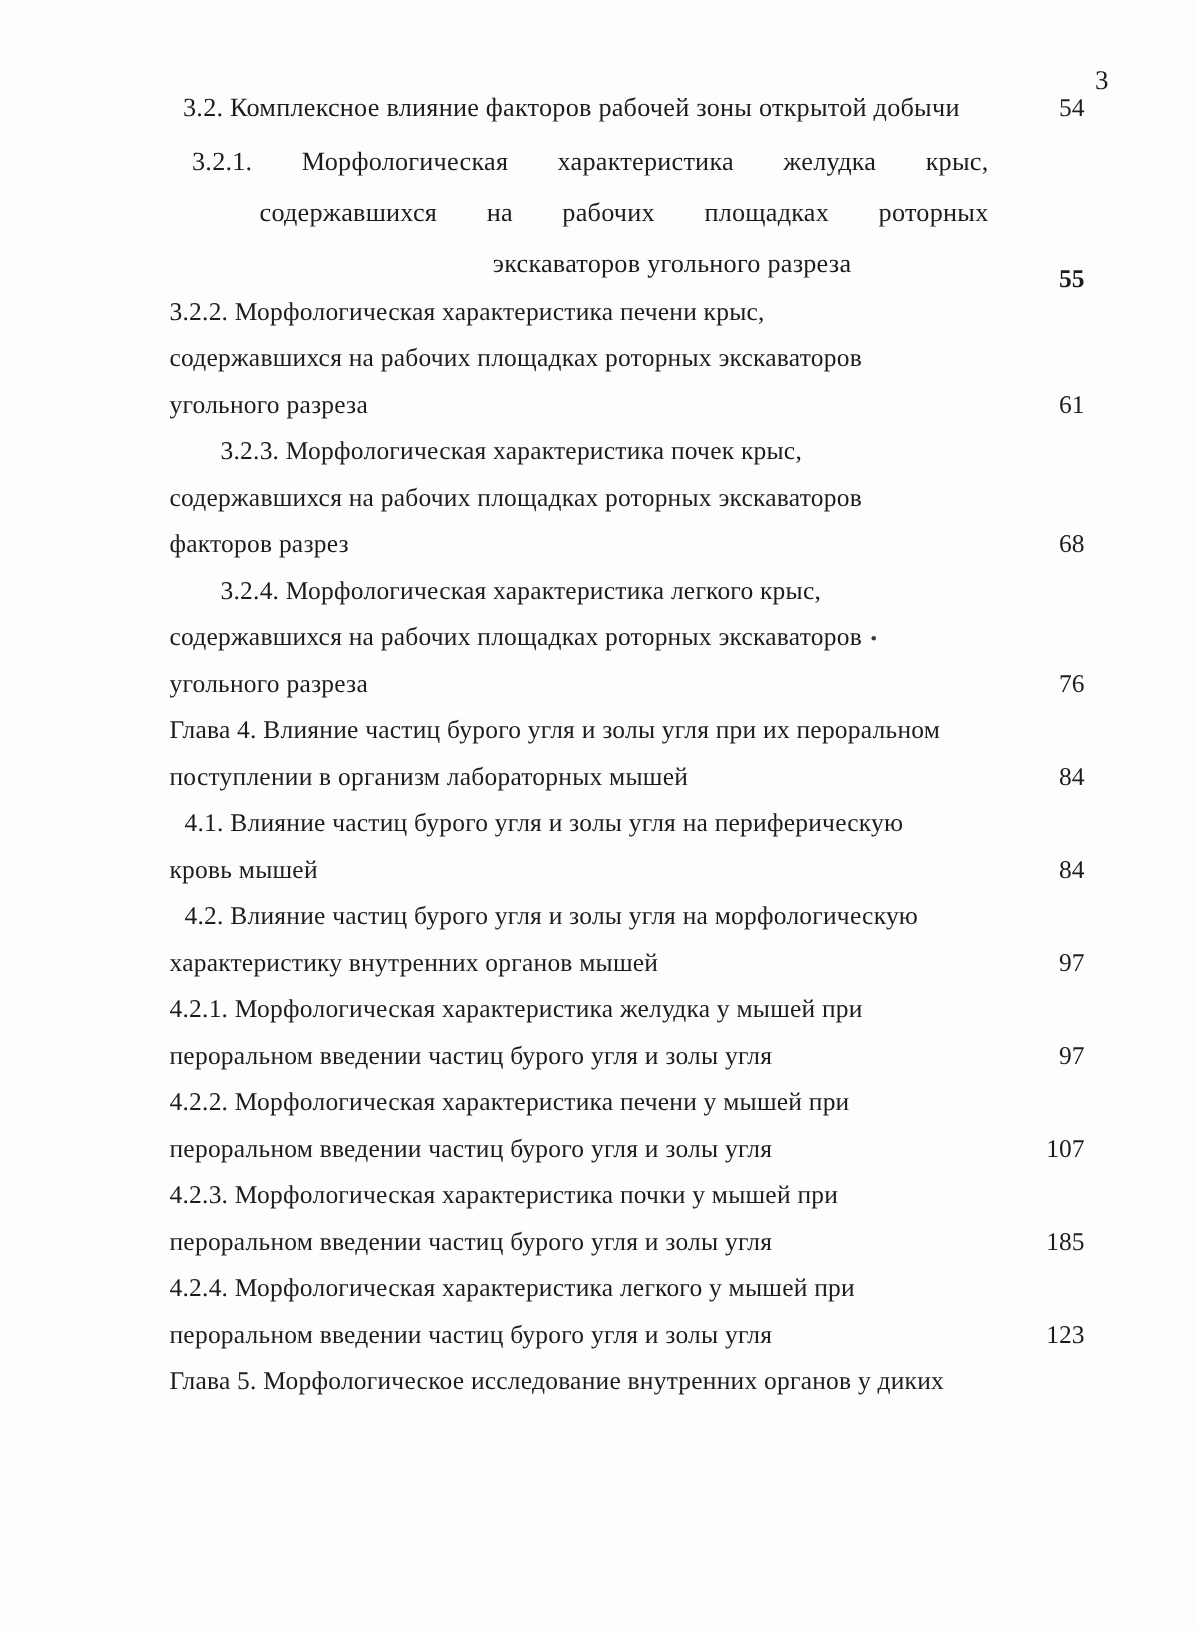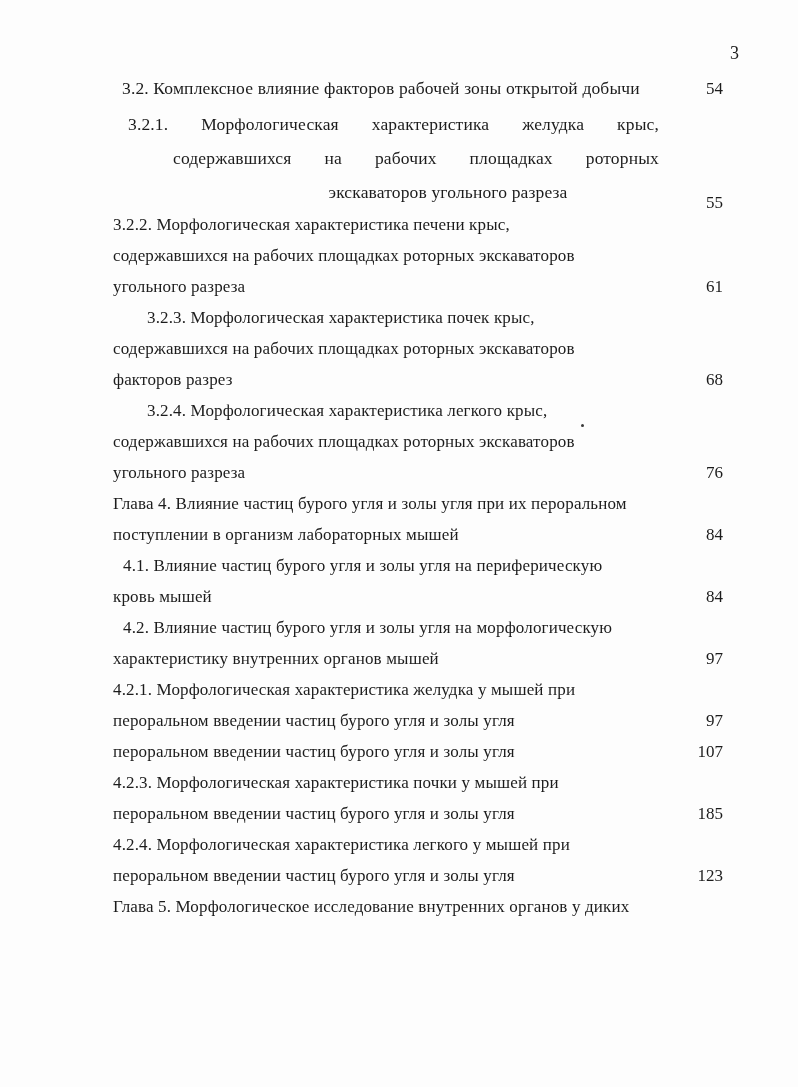--- a/index.html
+++ b/index.html
@@ -19,21 +19,21 @@
   .corner-pagenum {
     position: absolute;
     top: 44px;
     right: 59px;
     font-size: 18px;
     line-height: 18px;
   }
   .toc {
     position: absolute;
     left: 113px;
-    top: 70px;
+    top: 53px;
     width: 610px;
   }
   .entry {
     position: relative;
   }
   .line {
     font-size: 17px;
     line-height: 31px;
     letter-spacing: 0.15px;
     white-space: nowrap;
@@ -57,21 +57,21 @@
   .i34 { margin-left: 34px; }
   
   .pnum {
     position: absolute;
     right: 0;
     bottom: 0;
     font-size: 17px;
     line-height: 31px;
   }
   .e1 .pnum { line-height: 37px; }
-  .e2 .pnum { bottom: -9px; }
+  .e2 .pnum { bottom: -9px; font-weight: bold; }
   
   .stray-dot {
     position: absolute;
     left: 581px;
     top: 424px;
     width: 3px;
     height: 3px;
     border-radius: 50%;
     background: #3a3a3a;
   }
@@ -136,20 +136,21 @@
       <span class="pnum">97</span>
     </div>
 
     <div class="entry">
       <div class="line i15">4.2.1. Морфологическая характеристика желудка у мышей при</div>
       <div class="line i0">пероральном введении частиц бурого угля и золы угля</div>
       <span class="pnum">97</span>
     </div>
 
     <div class="entry">
+      <div class="line i15">4.2.2. Морфологическая характеристика печени у мышей при</div>
       <div class="line i0">пероральном введении частиц бурого угля и золы угля</div>
       <span class="pnum">107</span>
     </div>
 
     <div class="entry">
       <div class="line i15">4.2.3. Морфологическая характеристика почки у мышей при</div>
       <div class="line i0">пероральном введении частиц бурого угля и золы угля</div>
       <span class="pnum">185</span>
     </div>
 

